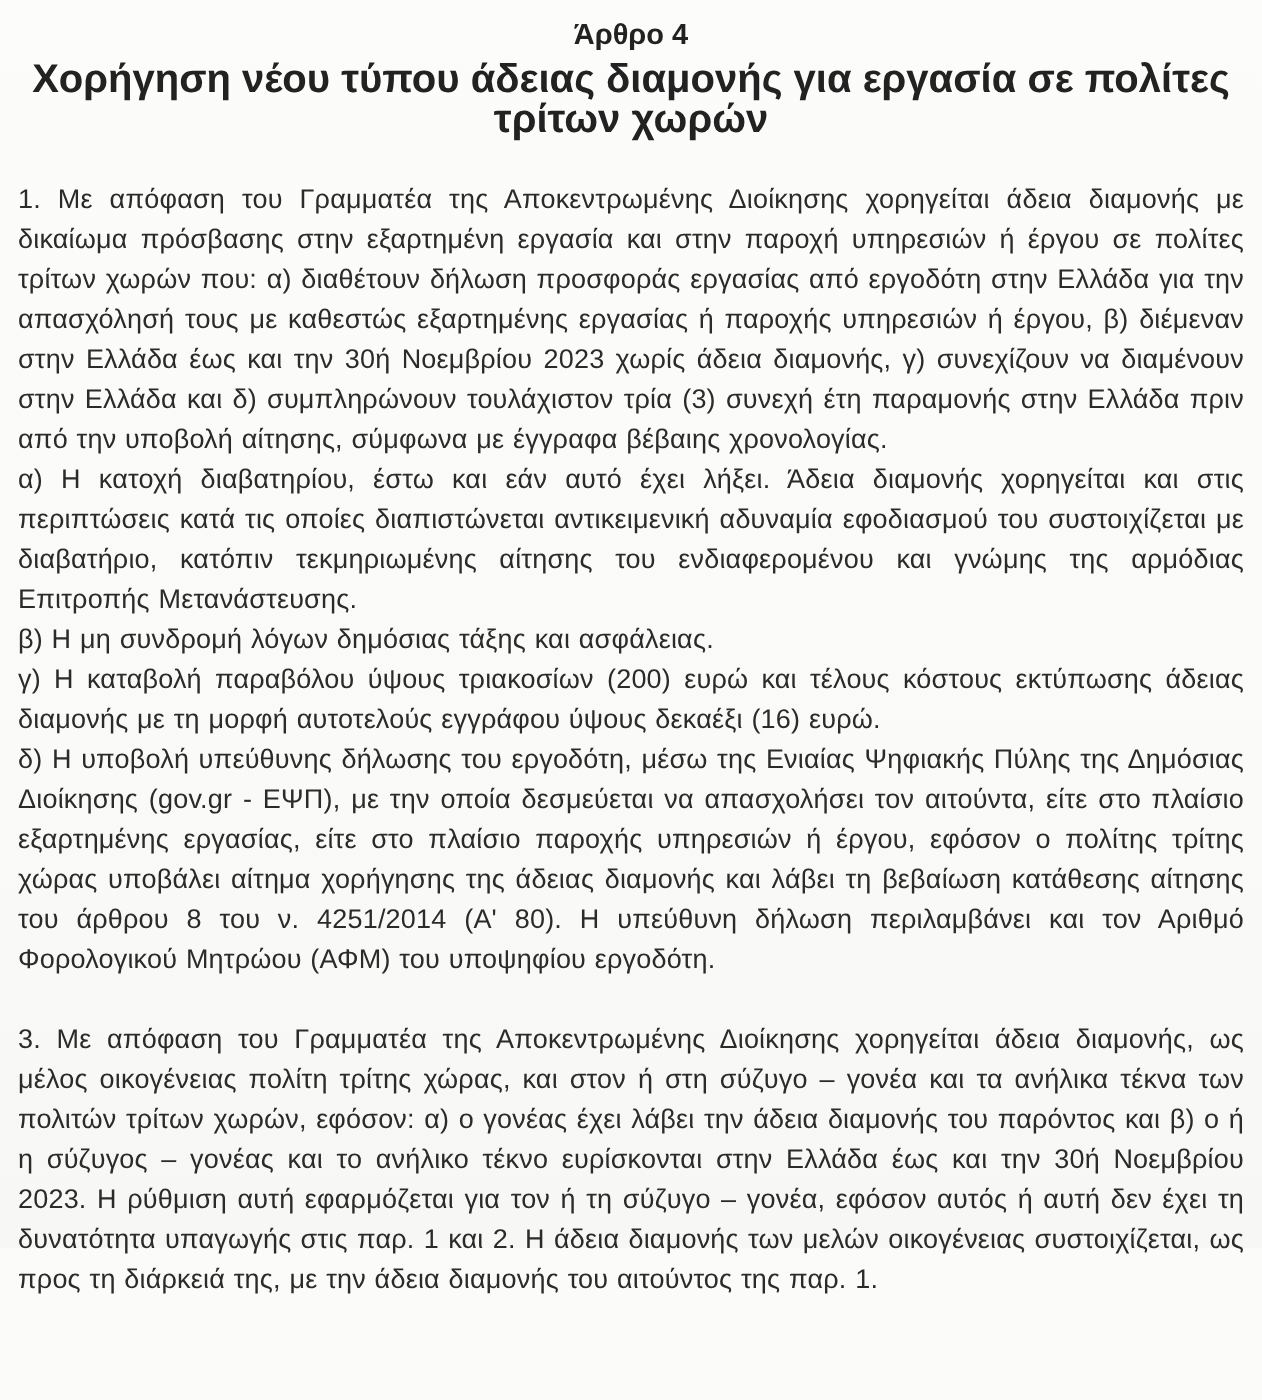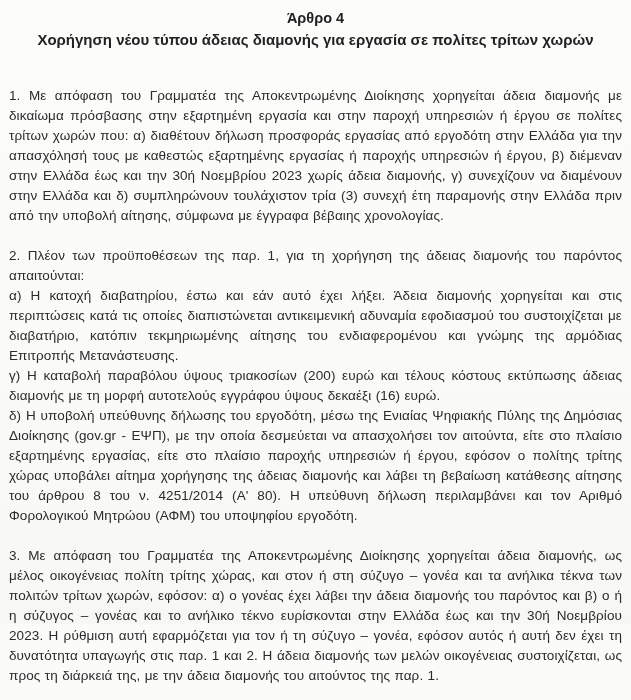--- a/index.html
+++ b/index.html
@@ -25,56 +25,56 @@
     margin: 0;
     text-align: center;
     font-size: 14.5px;
     font-weight: bold;
     line-height: 20px;
     color: #222;
   }
   .doc-subtitle {
     margin: 2px 0 0 0;
     text-align: center;
-    font-size: 15px;
+    font-size: 20px;
     font-weight: bold;
     line-height: 20px;
     color: #222;
   }
   .body-par {
     margin: 0;
     font-size: 13.5px;
     line-height: 20px;
     text-align: justify;
     letter-spacing: 0.1px;
     word-spacing: 0.5px;
     color: #2b2b2b;
   }
   .gap-top {
     margin-top: 20px;
   }
   .gap-top-lg {
-    margin-top: 36px;
+    margin-top: 20px;
   }
 </style>
 </head>
 <body>
 
 <div class="page">
 
   <h1 class="doc-title">Άρθρο 4</h1>
 
   <h2 class="doc-subtitle">Χορήγηση νέου τύπου άδειας διαμονής για εργασία σε πολίτες τρίτων χωρών</h2>
 
   <p class="body-par gap-top-lg">1. Με απόφαση του Γραμματέα της Αποκεντρωμένης Διοίκησης χορηγείται άδεια διαμονής με δικαίωμα πρόσβασης στην εξαρτημένη εργασία και στην παροχή υπηρεσιών ή έργου σε πολίτες τρίτων χωρών που: α) διαθέτουν δήλωση προσφοράς εργασίας από εργοδότη στην Ελλάδα για την απασχόλησή τους με καθεστώς εξαρτημένης εργασίας ή παροχής υπηρεσιών ή έργου, β) διέμεναν στην Ελλάδα έως και την 30ή Νοεμβρίου 2023 χωρίς άδεια διαμονής, γ) συνεχίζουν να διαμένουν στην Ελλάδα και δ) συμπληρώνουν τουλάχιστον τρία (3) συνεχή έτη παραμονής στην Ελλάδα πριν από την υποβολή αίτησης, σύμφωνα με έγγραφα βέβαιης χρονολογίας.</p>
 
-  <p class="body-par gap-top">2. Πλέον των προϋποθέσεων της παρ. 1, για τη χορήγηση της άδειας διαμονής του παρόντος απαιτούνται:</p>
 
   <p class="body-par">α) Η κατοχή διαβατηρίου, έστω και εάν αυτό έχει λήξει. Άδεια διαμονής χορηγείται και στις περιπτώσεις κατά τις οποίες διαπιστώνεται αντικειμενική αδυναμία εφοδιασμού του συστοιχίζεται με διαβατήριο, κατόπιν τεκμηριωμένης αίτησης του ενδιαφερομένου και γνώμης της αρμόδιας Επιτροπής Μετανάστευσης.</p>
 
+  <p class="body-par">β) Η μη συνδρομή λόγων δημόσιας τάξης και ασφάλειας.</p>
 
   <p class="body-par">γ) Η καταβολή παραβόλου ύψους τριακοσίων (200) ευρώ και τέλους κόστους εκτύπωσης άδειας διαμονής με τη μορφή αυτοτελούς εγγράφου ύψους δεκαέξι (16) ευρώ.</p>
 
   <p class="body-par">δ) Η υποβολή υπεύθυνης δήλωσης του εργοδότη, μέσω της Ενιαίας Ψηφιακής Πύλης της Δημόσιας Διοίκησης (gov.gr - ΕΨΠ), με την οποία δεσμεύεται να απασχολήσει τον αιτούντα, είτε στο πλαίσιο εξαρτημένης εργασίας, είτε στο πλαίσιο παροχής υπηρεσιών ή έργου, εφόσον ο πολίτης τρίτης χώρας υποβάλει αίτημα χορήγησης της άδειας διαμονής και λάβει τη βεβαίωση κατάθεσης αίτησης του άρθρου 8 του ν. 4251/2014 (Α' 80). Η υπεύθυνη δήλωση περιλαμβάνει και τον Αριθμό Φορολογικού Μητρώου (ΑΦΜ) του υποψηφίου εργοδότη.</p>
 
   <p class="body-par gap-top">3. Με απόφαση του Γραμματέα της Αποκεντρωμένης Διοίκησης χορηγείται άδεια διαμονής, ως μέλος οικογένειας πολίτη τρίτης χώρας, και στον ή στη σύζυγο – γονέα και τα ανήλικα τέκνα των πολιτών τρίτων χωρών, εφόσον: α) ο γονέας έχει λάβει την άδεια διαμονής του παρόντος και β) ο ή η σύζυγος – γονέας και το ανήλικο τέκνο ευρίσκονται στην Ελλάδα έως και την 30ή Νοεμβρίου 2023. Η ρύθμιση αυτή εφαρμόζεται για τον ή τη σύζυγο – γονέα, εφόσον αυτός ή αυτή δεν έχει τη δυνατότητα υπαγωγής στις παρ. 1 και 2. Η άδεια διαμονής των μελών οικογένειας συστοιχίζεται, ως προς τη διάρκειά της, με την άδεια διαμονής του αιτούντος της παρ. 1.</p>
 
 </div>
 
 </body></html>

